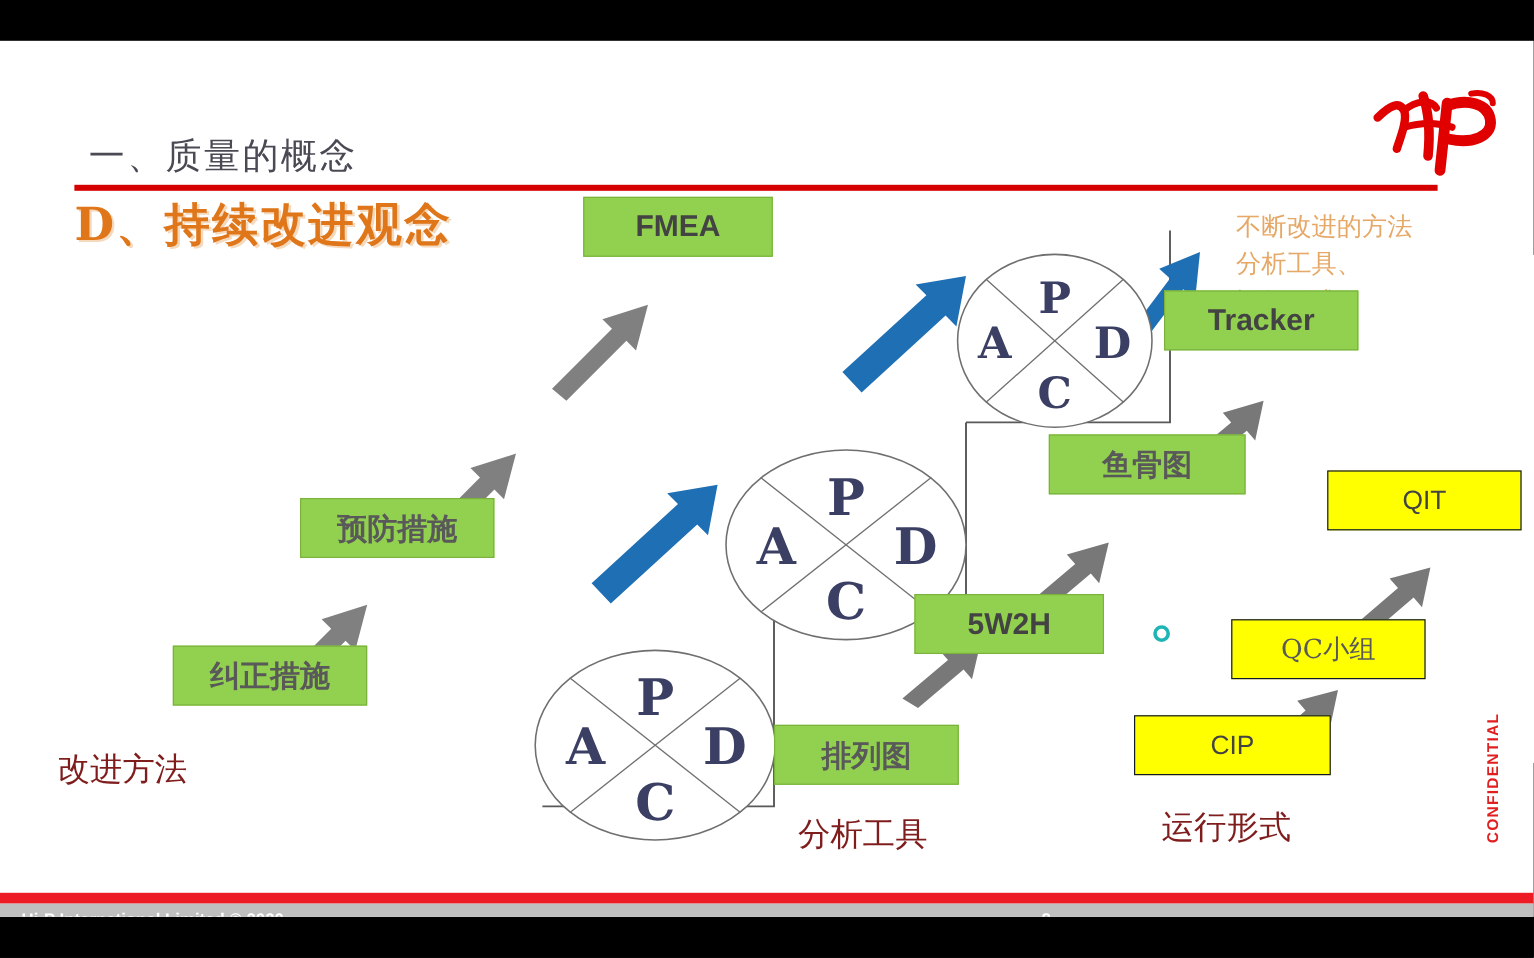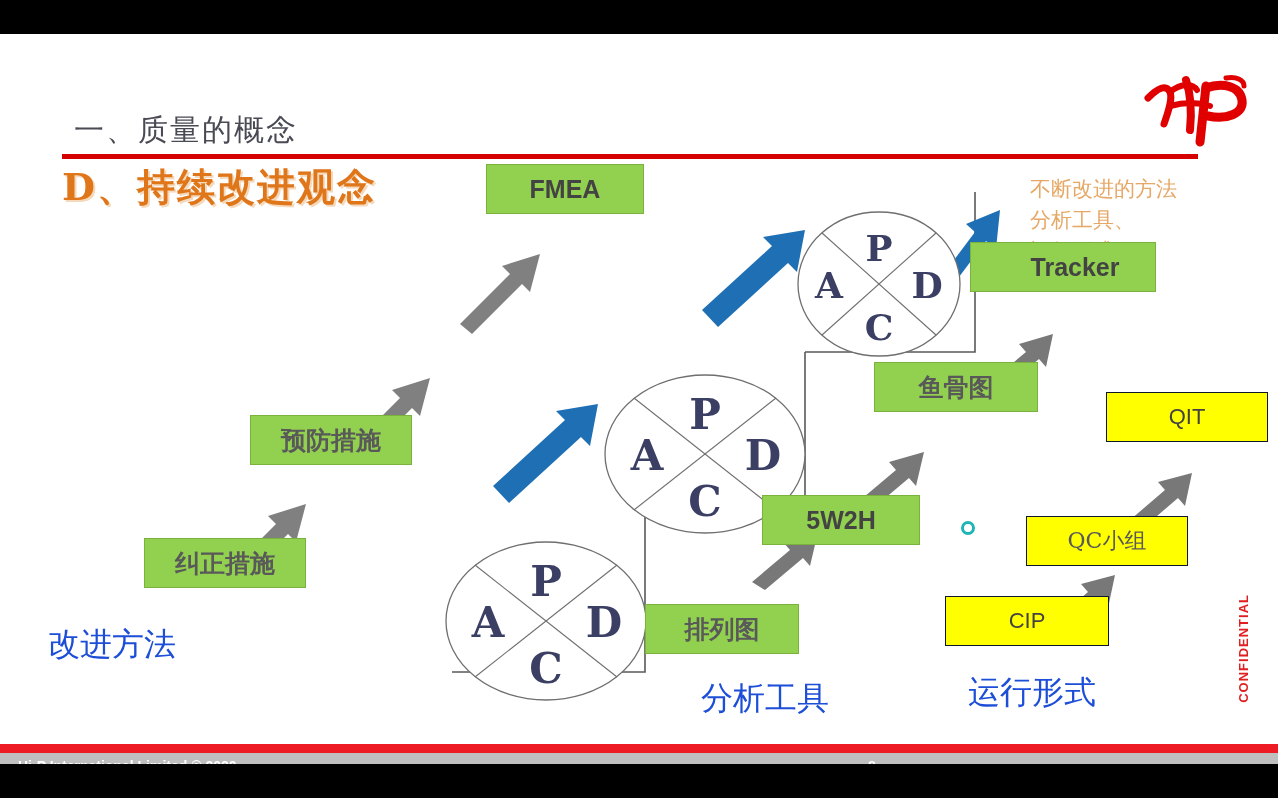--- a/index.html
+++ b/index.html
@@ -42,21 +42,21 @@
      font-size:22px;white-space:nowrap;}
   .ybox.cn{font-family:"DejaVu Serif",serif;color:#595959;}
   .ybox.en{font-family:"Liberation Sans",sans-serif;color:#434343;}
 
   
   .pdca{position:absolute;}
   .pdca svg{display:block;overflow:visible;}
   .pdca .lt{font-family:"DejaVu Serif",serif;fill:#3b3f63;font-weight:bold;}
 
   
-  .cap{position:absolute;font-family:"DejaVu Serif",serif;font-size:32px;color:#1d4ed8;white-space:nowrap;}
+  .cap{position:absolute;font-family:"DejaVu Serif",serif;font-size:27px;color:#7f1d1d;white-space:nowrap;}
 
   
   .ring{position:absolute;width:14px;height:14px;border-radius:50%;
      border:3px solid #1fb5b5;box-sizing:border-box;}
 
   
   .confid{position:absolute;left:1236px;top:560px;color:#E02020;font-weight:bold;
      font-size:13px;letter-spacing:1px;
      writing-mode:vertical-rl;transform:rotate(180deg);}
 
@@ -193,32 +193,32 @@
 
 
     <div class="gbox en" style="left:486px;top:130px;width:156px;height:48px;">FMEA</div>
 
     <div class="gbox cn" style="left:645px;top:570px;width:152px;height:48px;">排列图</div>
 
     <div class="gbox en" style="left:762px;top:461px;width:156px;height:48px;">5W2H</div>
 
     <div class="gbox cn" style="left:874px;top:328px;width:162px;height:48px;">鱼骨图</div>
 
-    <div class="gbox en" style="left:970px;top:208px;width:160px;height:48px;padding-left:24px;">Tracker</div>
+    <div class="gbox en" style="left:970px;top:208px;width:160px;height:48px;">Tracker</div>
 
     <div class="ybox en" style="left:945px;top:562px;width:162px;height:48px;">CIP</div>
 
     <div class="ybox cn" style="left:1026px;top:482px;width:160px;height:48px;">QC小组</div>
 
     <div class="ybox en" style="left:1106px;top:358px;width:160px;height:48px;">QIT</div>
 
     <div class="ring" style="left:961px;top:487px;"></div>
 
     <div class="cap" style="left:48px;top:589px;">改进方法</div>
-    <div class="cap" style="left:665px;top:643px;margin-left:36px;">分析工具</div>
+    <div class="cap" style="left:665px;top:643px;">分析工具</div>
     <div class="cap" style="left:968px;top:637px;">运行形式</div>
 
     <div class="confid">CONFIDENTIAL</div>
 
     <div class="foot-red"></div>
     <div class="foot-gray"></div>
     <div class="foot-txt">Hi-P International Limited  © 2020</div>
     <div class="foot-num">8</div>
 
   </div>

